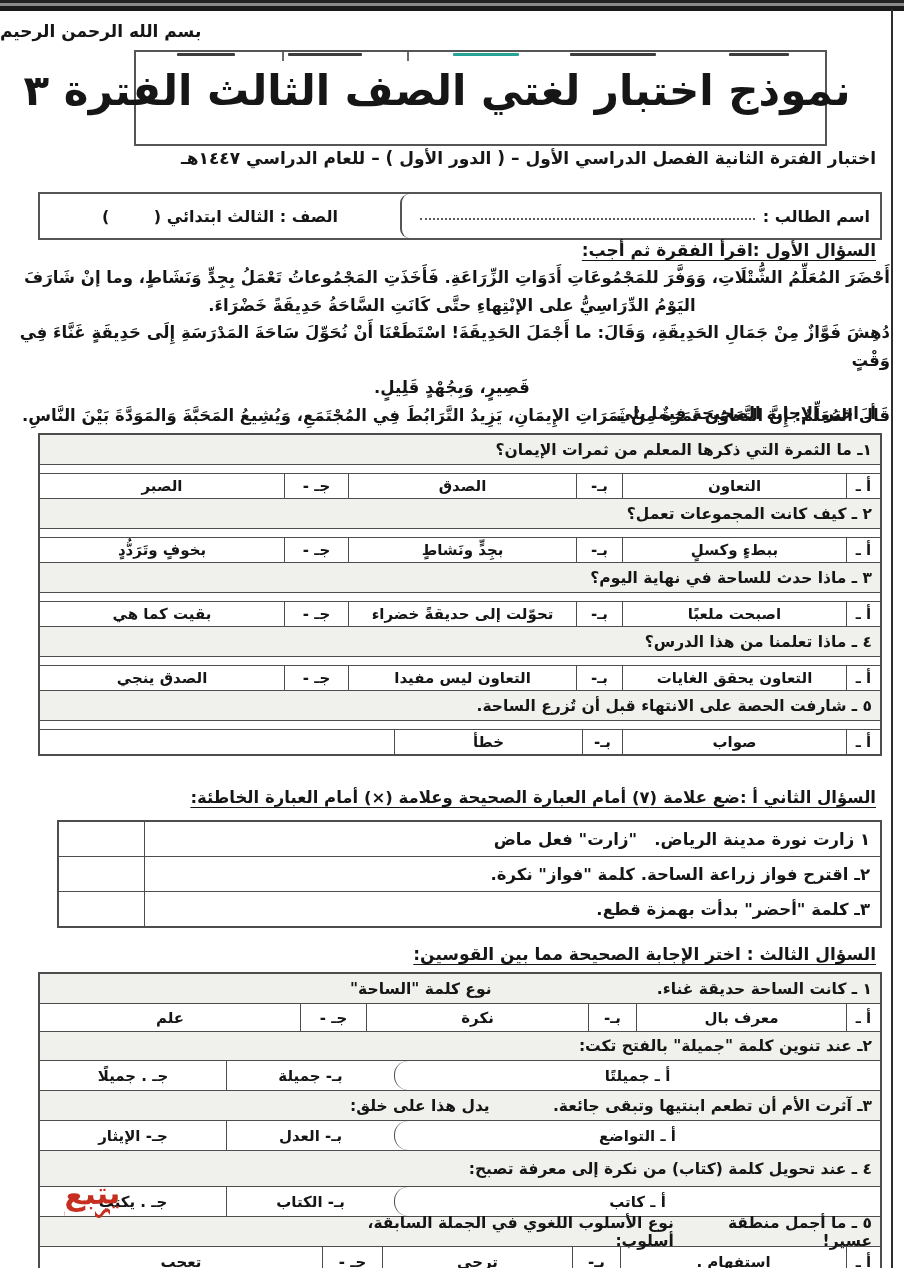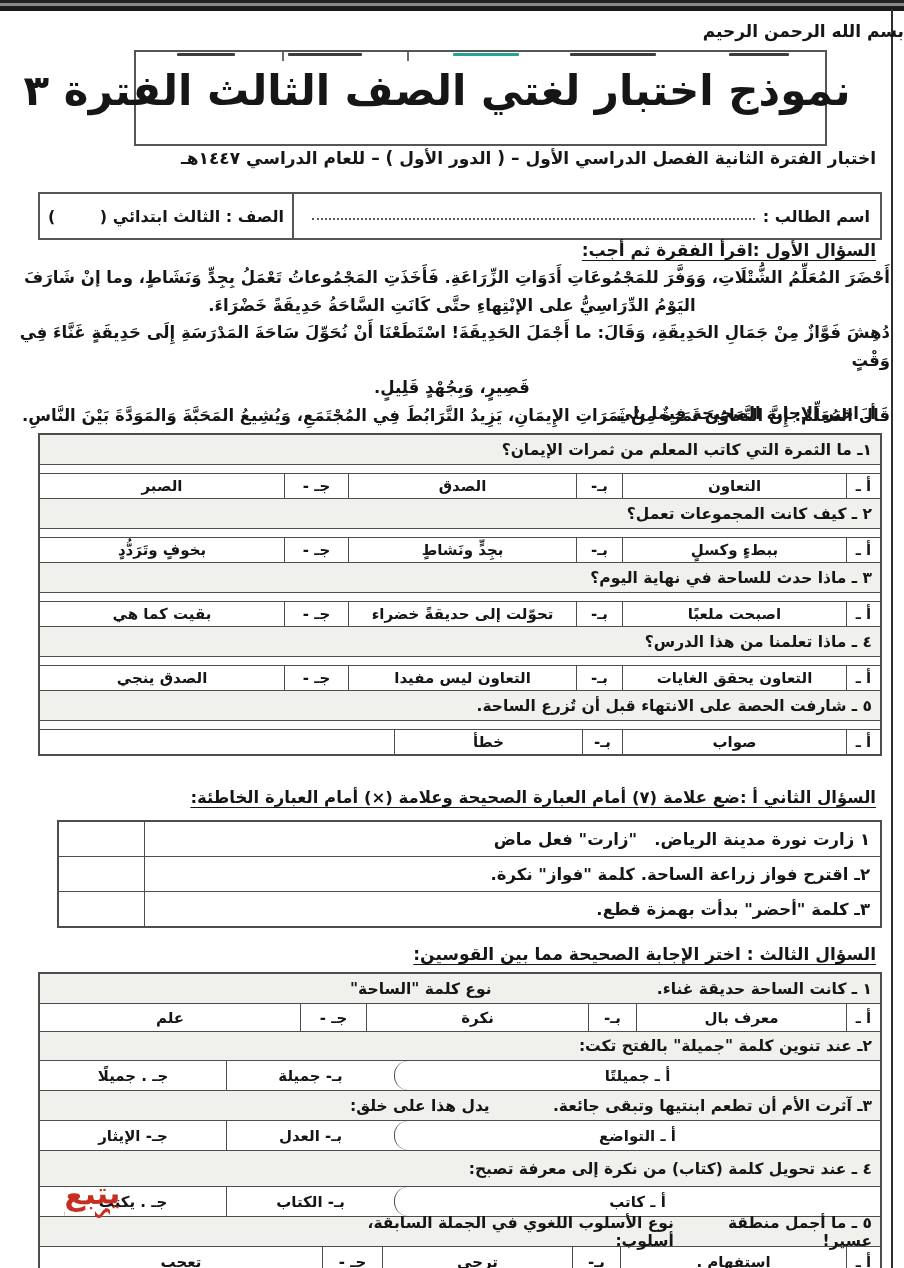--- a/index.html
+++ b/index.html
@@ -8,36 +8,36 @@
     background:#ffffff;color:#161616;
     font-family:"DejaVu Sans",sans-serif;
     direction:rtl;
   }
   .abs{position:absolute;}
   
   .topbar{left:0;top:0;width:904px;height:11px;
     background:linear-gradient(#232323 0 3px,#8a8a8a 3px 6px,#1b1b1b 6px 11px);}
   .frameline{left:891px;top:9px;width:2px;height:1259px;background:#2e2e2e;}
   
-  .bismillah{top:21px;left:0;width:100%;text-align:right;font-size:17px;font-weight:bold;}
+  .bismillah{top:21px;left:0;width:100%;text-align:left;font-size:17px;font-weight:bold;}
   
   .headerbox{left:134px;top:50px;width:689px;height:92px;border:2px solid #555;background:#fff;}
   .remnants{position:absolute;top:0;left:0;width:100%;height:9px;overflow:hidden;}
   .remnants i{position:absolute;top:1px;height:3px;background:#3d3d3d;border-radius:1px;}
   .remnants i.teal{background:#27a395;}
   .tick{position:absolute;top:0;width:2px;height:9px;background:#6a6a6a;}
   
   .bigtitle{top:66px;left:0;width:100%;text-align:center;padding-right:30px;box-sizing:border-box;
     font-size:42px;font-weight:bold;letter-spacing:-1px;}
   
   .examline{top:148px;right:28px;font-size:17px;font-weight:bold;}
   
   .studentbox{left:38px;top:192px;width:840px;height:44px;border:2px solid #555;display:flex;}
-  .studentbox .namecell{width:588px;display:flex;align-items:center;padding:16px 10px;
-    border-left:2px solid #555;font-size:16px;font-weight:bold;box-sizing:border-box;}
+  .studentbox .namecell{width:480px;display:flex;align-items:center;padding:16px 10px;
+    border-left:2px solid #555;font-size:16px;font-weight:bold;box-sizing:border-box;border-radius:9px;}
   .leader{flex:1;margin:0 8px;height:55%;border-bottom:2px dotted #5a5a5a;}
   .studentbox .classcell{flex:1;display:flex;align-items:center;justify-content:center;
     font-size:16px;font-weight:bold;white-space:pre;}
   
   .sectitle{right:28px;font-size:17px;font-weight:bold;text-decoration:underline;text-underline-offset:4px;}
   
   .para{top:264px;left:14px;right:14px;font-size:16.5px;font-weight:bold;line-height:27.5px;}
   .para .r{text-align:right;}
   .para .c{text-align:center;}
   .subinstr{top:404px;right:28px;font-size:16.5px;font-weight:bold;}
@@ -107,21 +107,21 @@
   <div class="r">أَحْضَرَ المُعَلِّمُ الشُّتْلَاتِ، وَوَفَّرَ للمَجْمُوعَاتِ أَدَوَاتِ الزِّرَاعَةِ. فَأَخَذَتِ المَجْمُوعاتُ تَعْمَلُ بِجِدٍّ وَنَشَاطٍ، وما إنْ شَارَفَ</div>
   <div class="c">اليَوْمُ الدِّرَاسِيُّ على الإنْتِهاءِ حتَّى كَانَتِ السَّاحَةُ حَدِيقَةً خَضْرَاءَ.</div>
   <div class="r">دُهِشَ فَوَّازٌ مِنْ جَمَالِ الحَدِيقَةِ، وَقَالَ: ما أَجْمَلَ الحَدِيقَةَ! اسْتَطَعْنَا أَنْ نُحَوِّلَ سَاحَةَ المَدْرَسَةِ إِلَى حَدِيقَةٍ غَنَّاءَ فِي وَقْتٍ</div>
   <div class="c">قَصِيرٍ، وَبِجُهْدٍ قَلِيلٍ.</div>
   <div class="r">قَالَ المُعَلِّمُ: إِنَّ التَّعَاوُنَ ثَمَرَةٌ مِنْ ثَمَرَاتِ الإِيمَانِ، يَزِيدُ التَّرَابُطَ فِي المُجْتَمَعِ، وَيُشِيعُ المَحَبَّةَ وَالمَوَدَّةَ بَيْنَ النَّاسِ.</div>
 </div>
 <div class="abs subinstr">أـ اختر الإجابة الصحيحة فيما يلي</div>
 
 <div class="abs xtable" style="top:433px;">
 
-  <div class="qrow h30">١ـ ما الثمرة التي كاتب المعلم من ثمرات الإيمان؟</div>
+  <div class="qrow h30">١ـ ما الثمرة التي ذكرها المعلم من ثمرات الإيمان؟</div>
   <div class="sprow"></div>
   <div class="arow h24">
     <div class="cell w34">أ ـ</div>
     <div class="cell w224">التعاون</div>
     <div class="cell w46">بـ-</div>
     <div class="cell w228">الصدق</div>
     <div class="cell w64">جـ -</div>
     <div class="cell grow">الصبر</div>
   </div>
 

